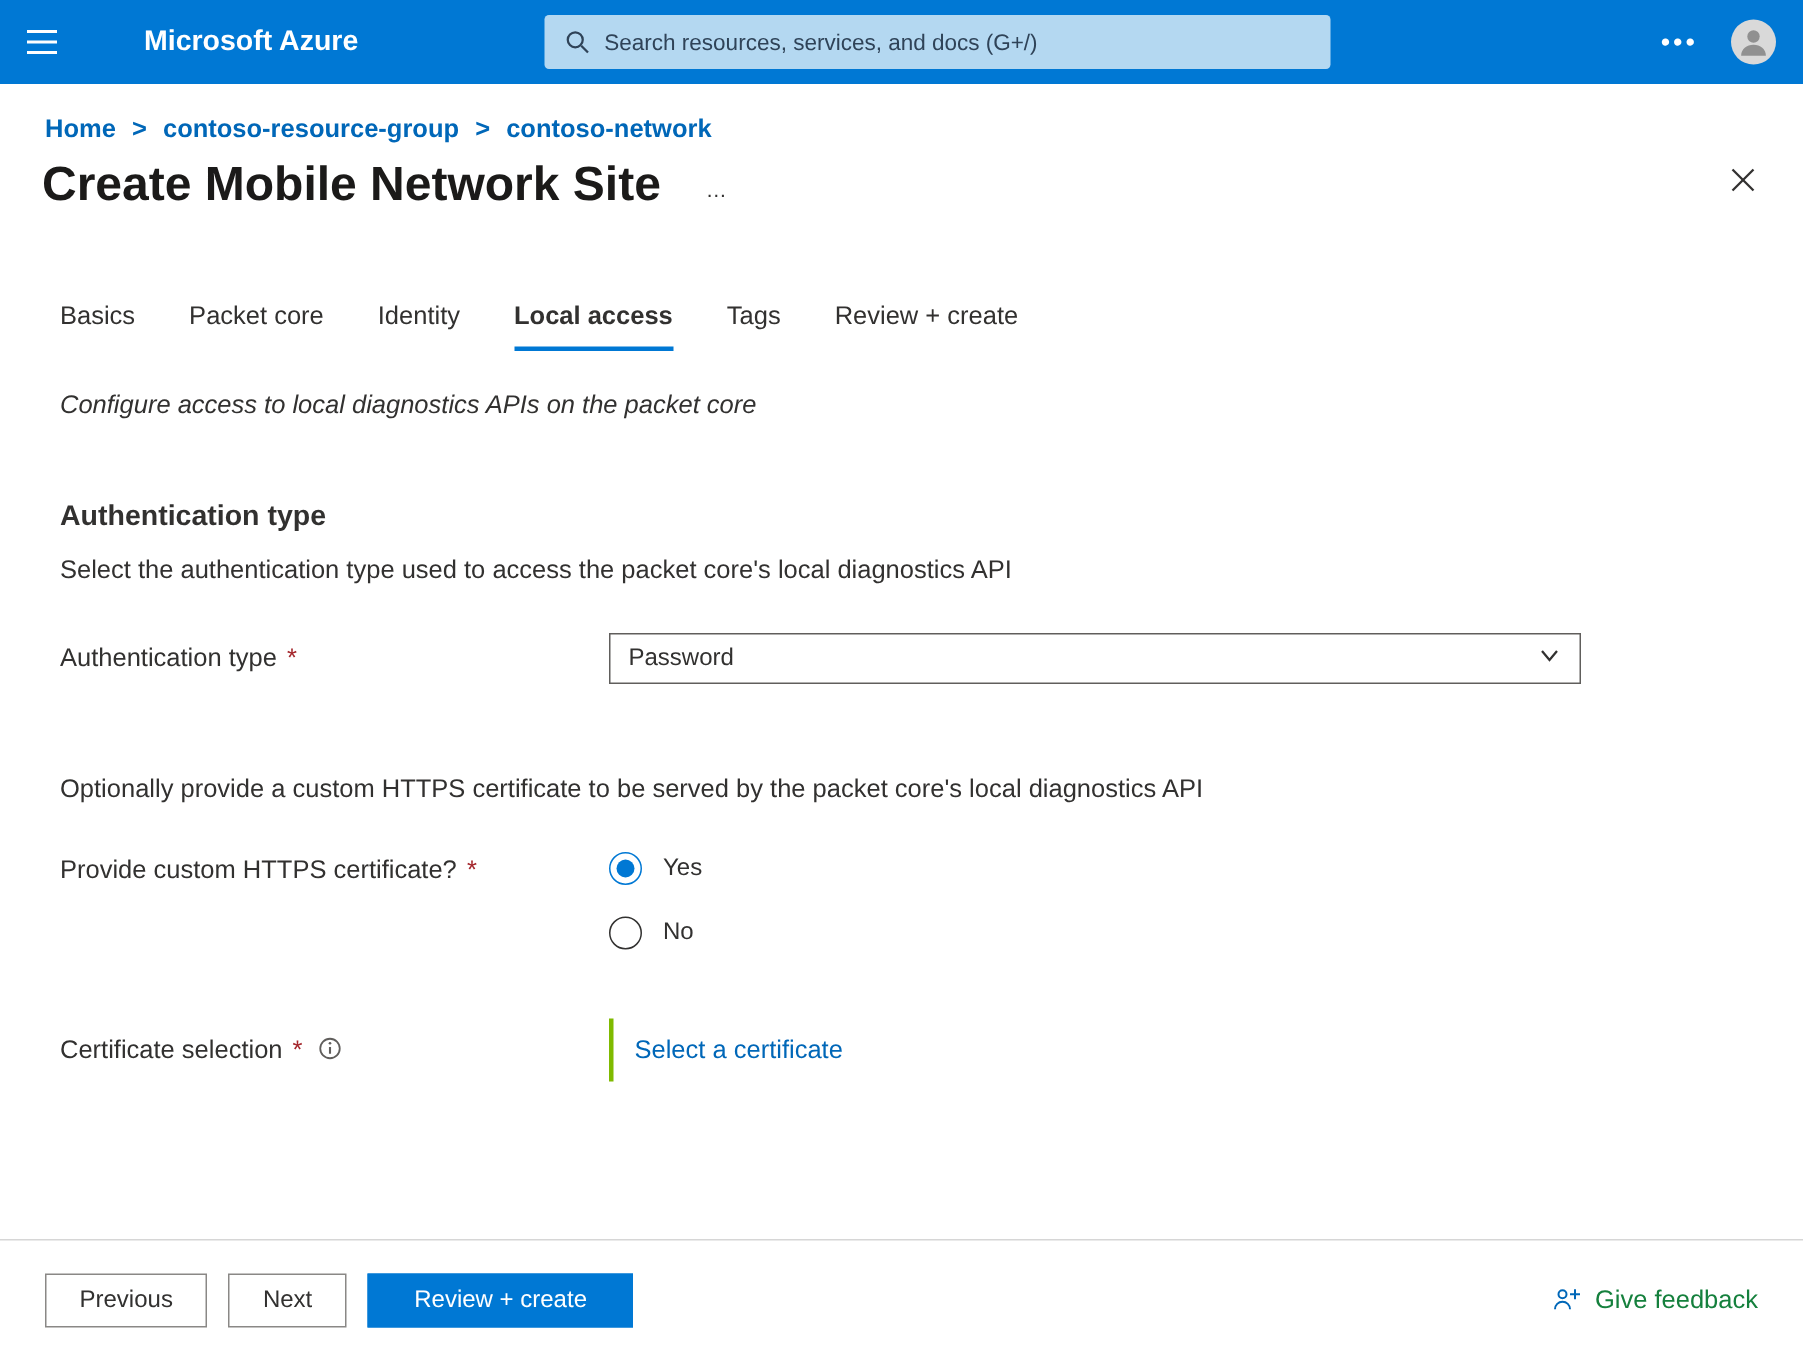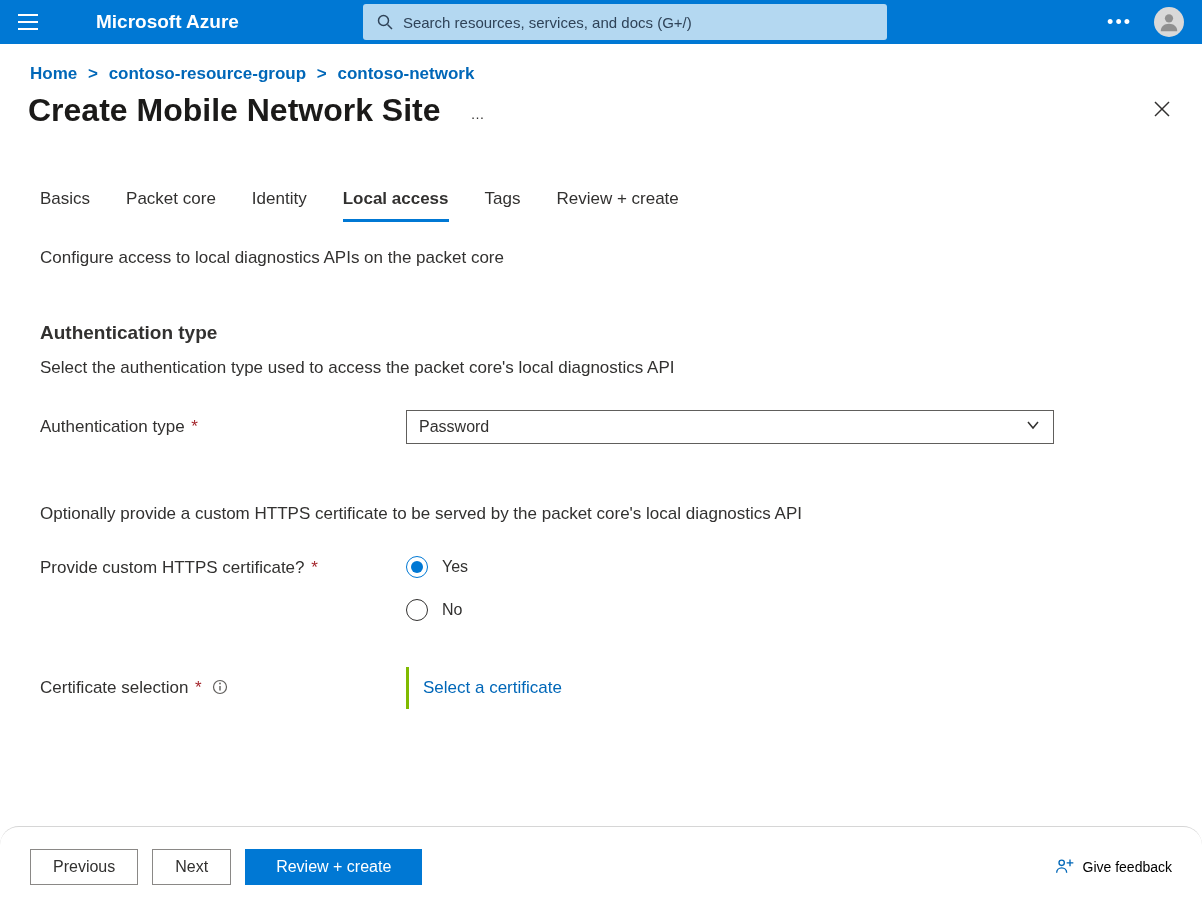--- a/index.html
+++ b/index.html
@@ -1,19 +1,19 @@
 <!DOCTYPE html>
 <html><head>
 <meta charset="utf-8">
 <style>
   * { box-sizing: border-box; margin: 0; padding: 0; }
   html, body { width: 1202px; height: 906px; font-family: "Segoe UI", Arial, sans-serif; background: #fff; color: #323130; overflow: hidden; }
 
   
-  .topbar { display: flex; align-items: center; height: 44px; background: #0078d4; color: #fff; padding: 0 18px; gap: 20px; }
+  .topbar { display: flex; align-items: center; height: 56px; background: #0078d4; color: #fff; padding: 0 18px; gap: 20px; }
   .hamburger { width: 20px; height: 16px; display: flex; flex-direction: column; justify-content: space-between; cursor: pointer; }
   .hamburger span { display: block; height: 2px; background: #fff; }
   .brand { font-size: 19px; font-weight: 600; margin-left: 38px; }
   .search-wrap { margin-left: 104px; width: 524px; height: 36px; background: #b4d8f1; border-radius: 3px; display: flex; align-items: center; padding: 0 14px; gap: 10px; }
   .search-wrap input { flex: 1; border: none; background: transparent; font-size: 15px; color: #2f4358; outline: none; }
   .search-wrap input::placeholder { color: #2f4358; }
   .topbar-right { margin-left: auto; display: flex; align-items: center; gap: 22px; }
   .more-dots { letter-spacing: 2px; font-size: 18px; }
   .avatar { width: 30px; height: 30px; border-radius: 50%; background: #d9d9d9; display: flex; align-items: center; justify-content: center; color: #707070; }
 
@@ -27,21 +27,21 @@
   .page-title { font-size: 32px; font-weight: 600; color: #1b1a19; }
   .title-more { margin-left: 30px; letter-spacing: 2px; color: #323130; cursor: pointer; font-size: 14px; margin-top: 6px; }
   .close-x { margin-left: auto; cursor: pointer; }
 
   
   .content { padding: 40px 40px 0 40px; font-size: 17px; color: #323130; }
   .tabs { display: flex; gap: 36px; border-bottom: 0; margin-bottom: 26px; }
   .tab { padding: 0 0 10px 0; font-size: 17px; color: #323130; cursor: pointer; border-bottom: 3px solid transparent; }
   .tab.active { font-weight: 600; border-bottom-color: #0078d4; }
 
-  .desc { margin-bottom: 54px; }
+  .desc { margin-bottom: 54px; font-style: italic; }
   .section-head { font-size: 19px; font-weight: 600; margin-bottom: 14px; }
   .section-desc { margin-bottom: 32px; }
 
   .field-row { display: flex; align-items: center; margin-bottom: 10px; }
   .field-label { width: 366px; font-size: 17px; }
   .req { color: #a4262c; margin-left: 2px; }
 
   .dropdown { flex: 1; max-width: 648px; height: 34px; border: 1px solid #605e5c; background: #fff; display: flex; align-items: center; padding: 0 12px; cursor: pointer; font-size: 16px; position: relative; }
   .dropdown .chev { margin-left: auto; }
 
@@ -51,24 +51,24 @@
   .radio.checked { border-color: #0078d4; }
   .radio.checked .radio-dot { width: 12px; height: 12px; border-radius: 50%; background: #0078d4; }
 
   .info-icon { display: inline-flex; vertical-align: -2px; margin-left: 6px; }
 
   .cert-select { display: flex; align-items: center; }
   .vbar { width: 3px; height: 42px; background: #7fba00; margin-right: 14px; }
   .link { color: #0067b8; cursor: pointer; font-size: 17px; }
 
   
-  .footer { position: absolute; left: 0; right: 0; bottom: 0; height: 80px; border-top: 1px solid #d6d6d6; display: flex; align-items: center; padding: 0 30px; gap: 14px; background: #fff; border-radius: 19px; }
+  .footer { position: absolute; left: 0; right: 0; bottom: 0; height: 80px; border-top: 1px solid #d6d6d6; display: flex; align-items: center; padding: 0 30px; gap: 14px; background: #fff; }
   .btn { height: 36px; padding: 0 22px; font-size: 16px; border: 1px solid #8a8886; background: #fff; cursor: pointer; color: #323130; }
   .btn.primary { background: #0078d4; border-color: #0078d4; color: #fff; font-weight: 400; padding: 0 30px; }
-  .feedback { margin-left: auto; color: #000000; display: flex; align-items: center; gap: 8px; cursor: pointer; font-size: 14px; }
+  .feedback { margin-left: auto; color: #15803d; display: flex; align-items: center; gap: 8px; cursor: pointer; font-size: 17px; }
 </style>
 </head>
 <body>
 
 <div class="topbar">
   <div class="hamburger">
     <span></span>
       <span></span>
       <span></span>
   </div>

